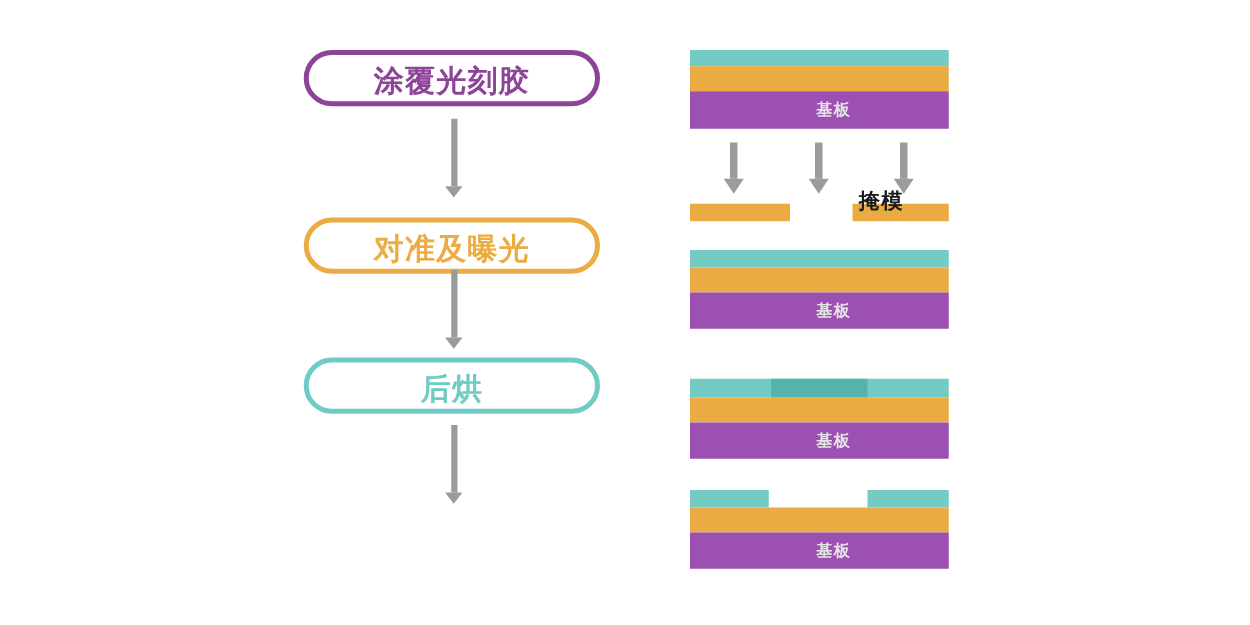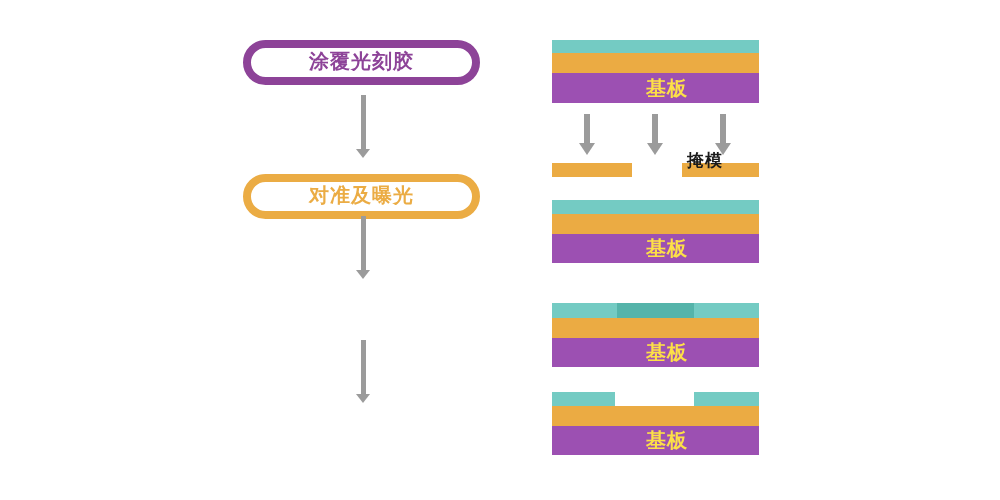--- a/index.html
+++ b/index.html
@@ -8,24 +8,24 @@
     width:1000px;height:500px;
     background:#ffffff;
     font-family:"Liberation Sans","DejaVu Sans",sans-serif;
     overflow:hidden;
   }
   
   .pill{
     position:absolute;
     left:243px;width:237px;height:45px;
     box-sizing:border-box;
-    border:8px solid #c4b5fd;
+    border:4px solid #c4b5fd;
     border-radius:24px;
-    display:flex;align-items:flex-start;justify-content:center;
-    font-size:20px;font-weight:700;
+    display:flex;align-items:flex-end;justify-content:center;
+    font-size:24px;font-weight:700;
     letter-spacing:1px;
     background:#ffffff;
   }
   .flow-arrow{position:absolute;width:14px;}
   .flow-arrow .shaft{
     position:absolute;top:0;left:4.5px;width:5px;
     background:#9B9B9B;
   }
   .flow-arrow .head{
     position:absolute;left:0;width:0;height:0;
@@ -34,21 +34,21 @@
     border-top:9px solid #9B9B9B;
   }
   
   .stack{position:absolute;left:552px;width:207px;}
   .layer{position:relative;width:100%;}
   .layer-row{position:relative;width:100%;}
   .seg{position:absolute;top:0;height:100%;}
   .substrate-label{
     position:absolute;inset:0;
     display:flex;align-items:center;justify-content:center;
-    color:#fde047;font-size:20px;font-weight:700;letter-spacing:1px;margin-left:23px;
+    color:#e5e5e5;font-size:13px;font-weight:700;letter-spacing:1px;margin-left:23px;
   }
   .exposure-arrow{position:absolute;width:16px;height:42px;}
   .exposure-arrow .shaft{
     position:absolute;top:0;left:5px;width:6px;height:29px;
     background:#9B9B9B;
   }
   .exposure-arrow .head{
     position:absolute;top:29px;left:0;width:0;height:0;
     border-left:8px solid transparent;
     border-right:8px solid transparent;
@@ -77,20 +77,23 @@
 
   <div class="pill" style="top: 174px; border-color: rgb(235, 172, 68); color: rgb(235, 172, 68);">
     <span>对准及曝光</span>
   </div>
 
   <div class="flow-arrow" style="left:356px;top:216px;height:62px">
     <div class="shaft" style="height:54px"></div>
     <div class="head" style="top:54px"></div>
   </div>
 
+  <div class="pill" style="top: 286px; border-color: rgb(111, 203, 195); color: rgb(111, 203, 195);">
+    <span>后烘</span>
+  </div>
 
   <div class="flow-arrow" style="left:356px;top:340px;height:62px">
     <div class="shaft" style="height:54px"></div>
     <div class="head" style="top:54px"></div>
   </div>
 
 
   <div class="stack" style="top:40px">
     <div class="layer" style="height: 13px; background: rgb(116, 203, 195);"></div>
     <div class="layer" style="height: 20px; background: rgb(235, 171, 67);"></div>

